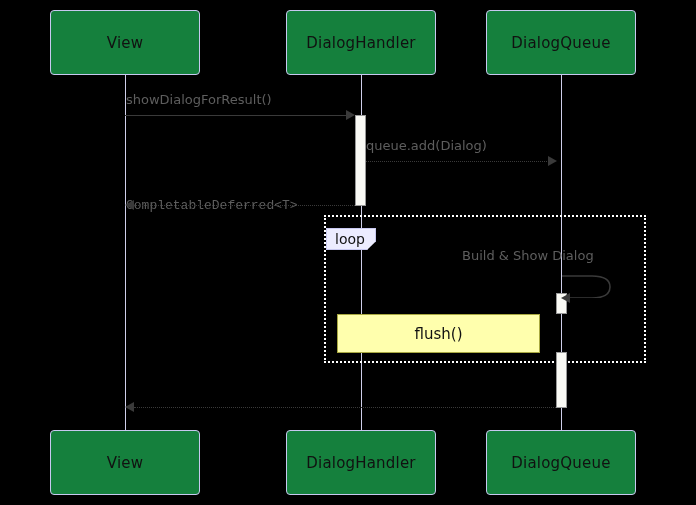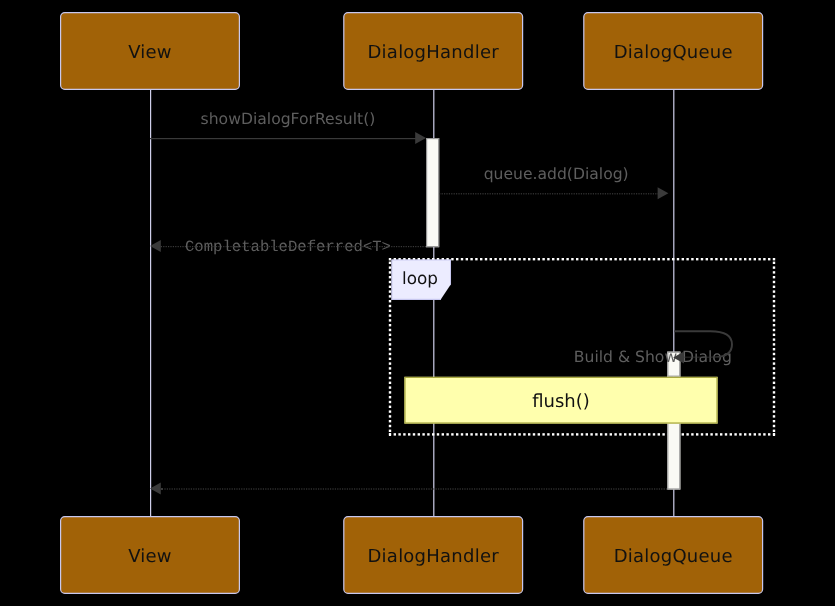--- a/index.html
+++ b/index.html
@@ -11,21 +11,21 @@
     position: relative;
     width: 696px;
     height: 505px;
     background: #000000;
     font-family: "DejaVu Sans", sans-serif;
     overflow: hidden;
   }
   .participant-box {
     position: absolute;
     box-sizing: border-box;
-    background: #a16207;
+    background: #15803d;
     border: 1px solid #C8C8F0;
     border-radius: 4px;
     display: flex;
     align-items: center;
     justify-content: center;
     color: #111111;
     font-size: 15px;
     letter-spacing: 0.2px;
   }
   .lifeline {
@@ -59,21 +59,20 @@
     width: 0; height: 0;
     border-top: 5px solid transparent;
     border-bottom: 5px solid transparent;
     border-right: 9px solid #3A3A3A;
   }
   .msg-label {
     position: absolute;
     color: #5E5E5E;
     font-size: 13px;
     white-space: nowrap;
-    text-align: center;
   }
   .frame {
     position: absolute;
     box-sizing: border-box;
     border: 2px dotted #FFFFFF;
     background: transparent;
   }
   .frame-tab {
     position: absolute;
     box-sizing: border-box;
@@ -115,21 +114,21 @@
     <span>View</span>
   </div>
   <div class="participant-box" style="left:286px; top:10px; width:150px; height:65px;">
     <span>DialogHandler</span>
   </div>
   <div class="participant-box" style="left:486px; top:10px; width:150px; height:65px;">
     <span>DialogQueue</span>
   </div>
 
   <div class="frame" style="left:324px; top:215px; width:322px; height:148px;"></div>
-  <div class="frame-tab" style="left:326px; top:216px; width:50px; height:34px;">
+  <div class="frame-tab" style="left:326px; top:228px; width:50px; height:22px;">
     <span>loop</span>
   </div>
 
   <div class="activation" style="left:355px; top:115px; width:11px; height:91px;"></div>
   <div class="activation" style="left:556px; top:293px; width:11px; height:21px;"></div>
   <div class="activation" style="left:556px; top:352px; width:11px; height:56px;"></div>
 
   <div class="msg-label" style="left:126px; top:92px; width:228px;">
     <span>showDialogForResult()</span>
   </div>
@@ -141,29 +140,29 @@
   </div>
   <div class="msg-line dotted" style="left:366px; top:161px; width:183px;"></div>
   <div class="arrowhead-right" style="left:548px; top:156px;"></div>
 
   <div class="msg-label" style="left:126px; top:198px; width:228px;font-family:Liberation Mono, monospace;">
     <span>CompletableDeferred&lt;T&gt;</span>
   </div>
   <div class="msg-line dotted" style="left:134px; top:205px; width:221px;"></div>
   <div class="arrowhead-left" style="left:125px; top:200px;"></div>
 
-  <div class="msg-label" style="left:444px; top:248px; width:200px;margin-top:43px;">
+  <div class="msg-label" style="left:462px; top:248px; width:200px;">
     <span>Build &amp; Show Dialog</span>
   </div>
   <svg class="self-loop" style="left:556px; top:270px;" width="70" height="28" viewBox="0 0 70 28">
     <path d="M 6 6 L 36 6 Q 54 6 54 17 Q 54 28 36 28 L 14 28" fill="none" stroke="#3A3A3A" stroke-width="1.6"></path>
   </svg>
   <div class="arrowhead-left" style="left:561px; top:293px;"></div>
 
-  <div class="note-box" style="left:337px; top:314px; width:261px; height:39px;">
+  <div class="note-box" style="left:337px; top:314px; width:203px; height:39px;">
     <span>flush()</span>
   </div>
 
   <div class="msg-line dotted" style="left:134px; top:407px; width:422px;"></div>
   <div class="arrowhead-left" style="left:125px; top:402px;"></div>
 
   <div class="participant-box" style="left:50px; top:430px; width:150px; height:65px;">
     <span>View</span>
   </div>
   <div class="participant-box" style="left:286px; top:430px; width:150px; height:65px;">

